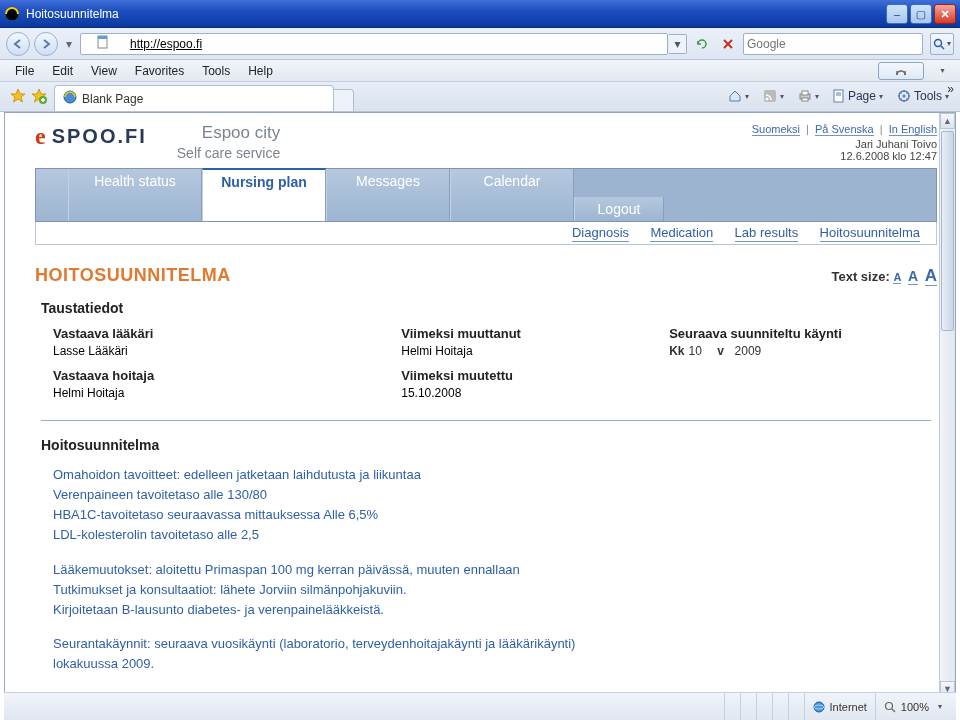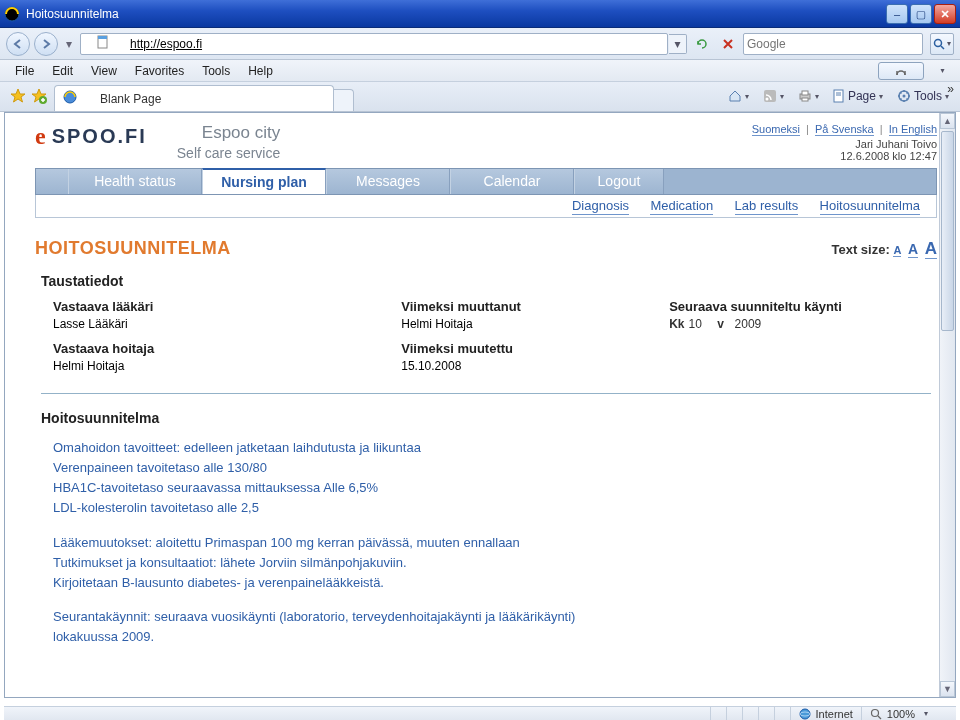--- a/index.html
+++ b/index.html
@@ -32,21 +32,21 @@
 .menubar { height:22px; background: linear-gradient(#f0f4fa,#e3e9f2); border-bottom:1px solid #c5d0de; display:flex; align-items:center; padding:0 8px; gap:4px;}
 .menubar span { padding:2px 7px; color:#222; }
 .menubar .spacer { flex:1; }
 .menubar .specialbtn { width:46px; height:18px; border:1px solid #8da3be; background:linear-gradient(#f4f8ff,#dde8f6); border-radius:3px; display:flex;align-items:center;justify-content:center; margin-right:4px;}
 .menubar .globebtn { width:20px; height:18px; display:flex; align-items:center; justify-content:center; }
 
 
 .tabrow { height:30px; background: linear-gradient(#e8eef7,#d9e2ee); border-bottom:1px solid #b8c4d4; display:flex; align-items:flex-end; padding:0 6px; position:relative;}
 .favstar { width:18px; height:18px; margin:0 3px 6px 3px; color:#f0b000; display:flex;align-items:center;justify-content:center;}
 .favplus { width:18px; height:18px; margin:0 6px 6px 0; color:#5eaa30; display:flex;align-items:center;justify-content:center;}
-.tab { height:26px; min-width:280px; border:1px solid #b0bed0; border-bottom:none; background:#fff; border-radius:4px 4px 0 0; display:flex; align-items:center; padding:0 8px; gap:23px; font-size:12px; color:#333;}
+.tab { height:26px; min-width:280px; border:1px solid #b0bed0; border-bottom:none; background:#fff; border-radius:4px 4px 0 0; display:flex; align-items:center; padding:0 8px; gap:5px; font-size:12px; color:#333;}
 .tabnew { width:20px; height:22px; border:1px solid #b0bed0; border-bottom:none; border-left:none; background:#eef3fa; border-radius:0 4px 0 0; margin-bottom:0;}
 .cmdbar { position:absolute; right:6px; bottom:4px; display:flex; align-items:center; gap:4px;}
 .cmdbar .cmd { height:22px; padding:0 5px; display:flex; align-items:center; gap:3px; color:#335; font-size:12px; border-radius:3px;}
 .cmdbar .cmd .dd { font-size:8px; color:#556; }
 .cmdbar svg { display:block; }
 .overflow { position:absolute; right:6px; top:0; font-size:12px; color:#333; }
 
 
 .viewport { position:absolute; top:112px; left:4px; right:4px; bottom:22px; border:1px solid #94a7bf; background:#fff; }
 .viewport-inner { position:absolute; inset:0; overflow:hidden; }
@@ -99,21 +99,21 @@
 .kkv span.lab { margin-right:4px;font-weight:bold;}
 .kkv span.num { margin-right:12px;}
 
 .divider { border:none; border-top:1px solid #93b2c8; margin:10px 6px 16px 6px;}
 
 .plan-h { font-weight:bold; font-size:14px; color:#222; margin:0 0 12px 6px;}
 .plan-body { margin-left:18px; font-size:13px; color:#2f5fa8; line-height:1.55;}
 .plan-body p { margin-bottom:14px;}
 
 
-.statusbar { position:absolute; left:4px; right:4px; bottom:0; height:14px; background:linear-gradient(#f0f4fa,#e1e7f0); border-top:1px solid #c5d0de; display:flex; align-items:center; font-size:11px; color:#333; padding:0 20px;}
+.statusbar { position:absolute; left:4px; right:4px; bottom:0; height:28px; background:linear-gradient(#f0f4fa,#e1e7f0); border-top:1px solid #c5d0de; display:flex; align-items:center; font-size:11px; color:#333; padding:0 6px;}
 .statusbar .spacer { flex:1;}
 .statusbar .panel { border-left:1px solid #c5d0de; height:100%; display:flex; align-items:center; padding:0 8px; gap:5px;}
 .statusbar .mini { width:16px; border-left:1px solid #c5d0de; height:100%;}
 </style>
 </head>
 <body>
 
 <div class="titlebar">
   <span class="ie-icon">
     <svg width="16" height="16" viewBox="0 0 16 16">
@@ -292,21 +292,21 @@
           <div class="dateline">12.6.2008 klo 12:47</div>
         </div>
       </div>
 
       <div class="maintabs">
         <div class="spacer-l"></div>
         <div class="mt inactive first">Health status</div>
         <div class="mt active">Nursing plan</div>
         <div class="mt inactive">Messages</div>
         <div class="mt inactive">Calendar</div>
-        <div class="mt inactive" style="min-width:90px;">Logout</div>
+        <div class="mt inactive" style="min-width:90px;margin-top:28px;">Logout</div>
       </div>
       <div class="subnav">
         <a>Diagnosis</a>
         <a>Medication</a>
         <a>Lab results</a>
         <a class="active">Hoitosuunnitelma</a>
       </div>
 
       <div class="pagetitle-row">
         <div class="pagetitle">HOITOSUUNNITELMA</div>

